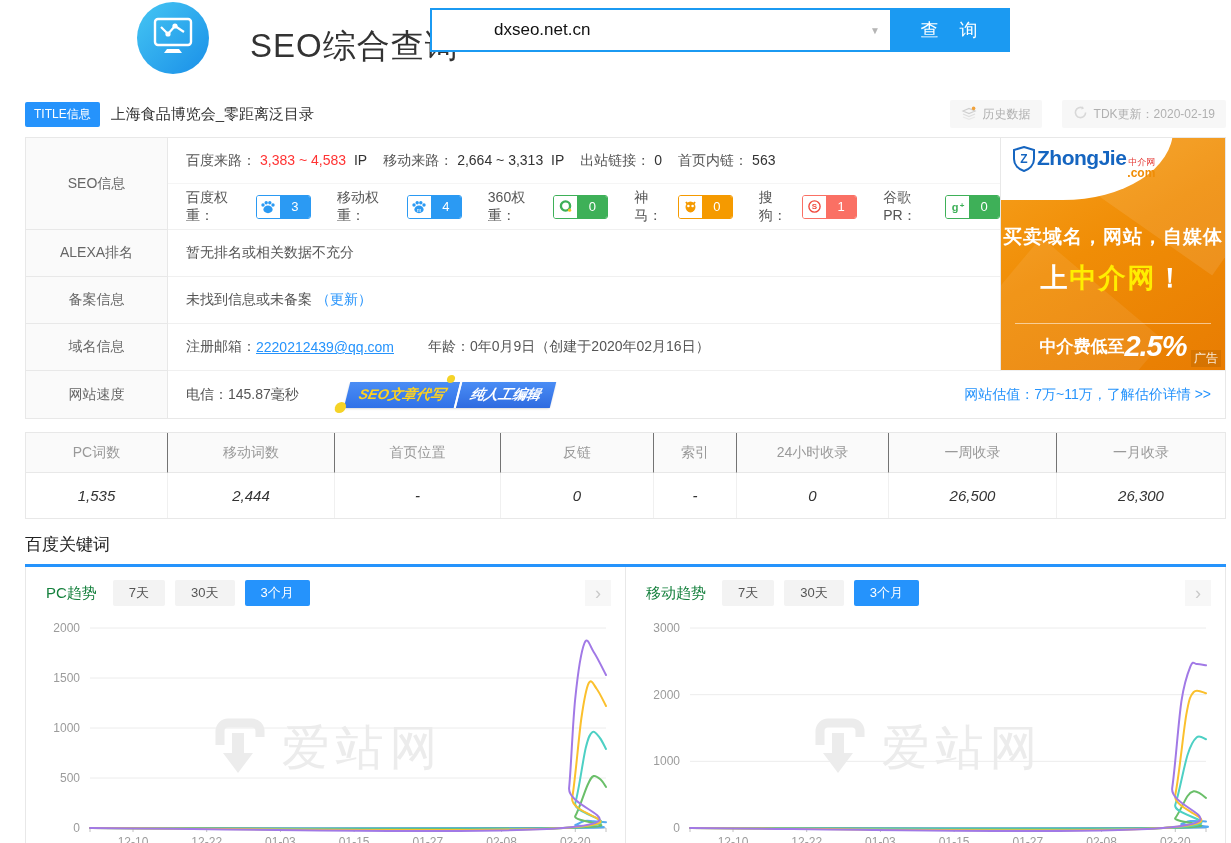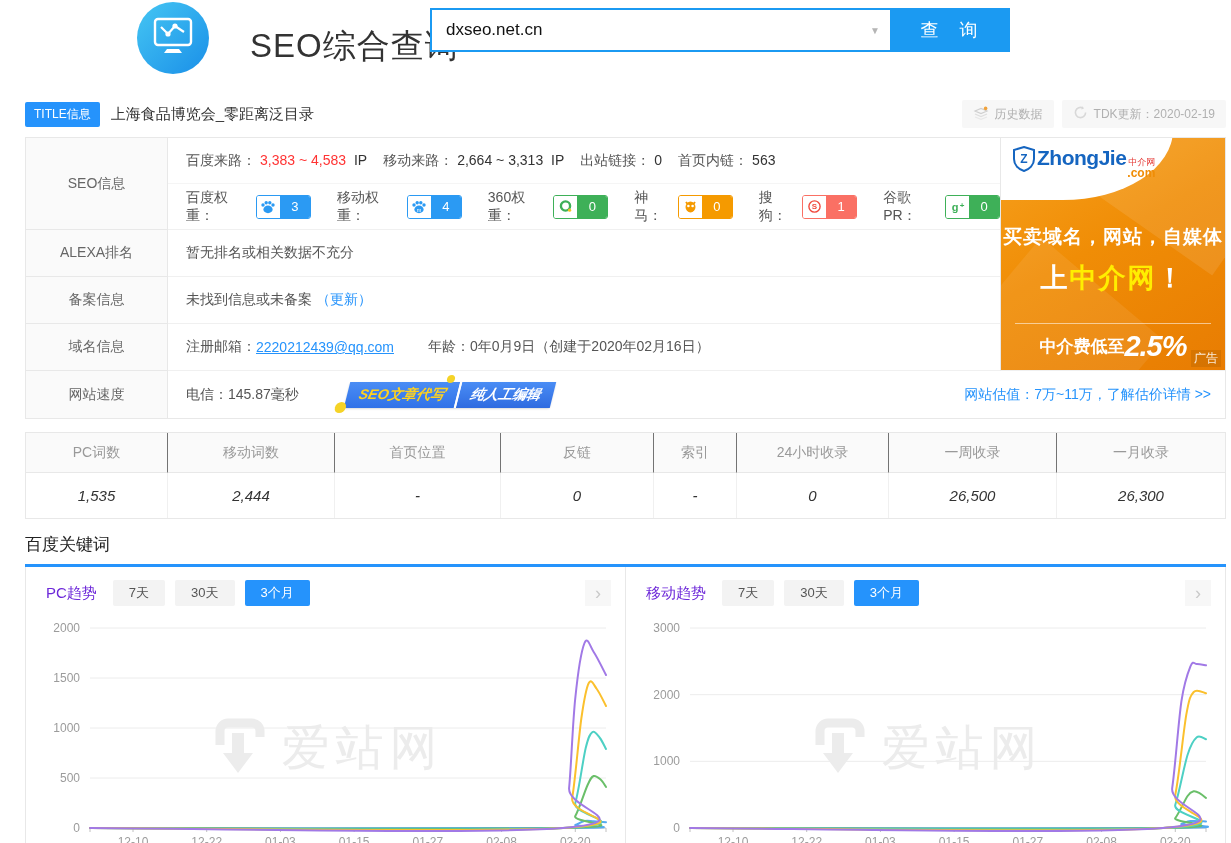--- a/index.html
+++ b/index.html
@@ -7,33 +7,33 @@
     font-family:"Liberation Sans","DejaVu Sans",sans-serif; }
   body { position:relative; }
 
   
   .hdr { position:relative; height:88px; }
   .logo-circle { position:absolute; left:137px; top:2px; width:72px; height:72px;
     border-radius:50%; background:linear-gradient(135deg,#45c6f3,#1a8fe8);
     display:flex; align-items:center; justify-content:center; }
   .hdr-title { position:absolute; left:250px; top:24px; font-size:33px; color:#333; letter-spacing:1px; }
   .searchbox { position:absolute; left:430px; top:8px; width:580px; height:44px;
-    border:2px solid #1b9af2; display:flex; background:#fff; }
+    border:2px solid #1b9af2; display:flex; background:#fff;padding-left:48px; }
   .searchbox input { flex:1; border:none; outline:none; font-size:17px; color:#111; padding:0 14px;
     font-family:inherit; }
   .caretbox { width:30px; display:flex; align-items:center; justify-content:center;
     color:#b5b5b5; font-size:10px; cursor:pointer; }
   .qbtn { width:118px; background:#1b9af2; color:#fff; border:none; font-size:18px;
     letter-spacing:8px; padding-left:8px; cursor:pointer; font-family:inherit; }
 
   
   .tbar { margin:12px 5px 0 25px; width:1201px; display:flex; align-items:center; height:28px; }
   .tbadge { background:#2593fc; color:#fff; font-size:12px; padding:4px 9px; border-radius:2px; }
   .ttext { margin-left:11px; font-size:15px; color:#333; }
-  .chips { margin-left:auto; display:flex; gap:8px;align-items:center; }
+  .chips { margin-left:auto; display:flex; gap:20px;align-items:center; }
   .chip { background:#f7f7f7; color:#b0b0b0; font-size:12px; padding:0 11px; height:28px;
     display:flex; align-items:center; gap:6px; border-radius:2px; cursor:pointer; }
 
   
   .itable { margin:9px 5px 0 25px; width:1201px; border:1px solid #e8e8e8;
     display:grid; grid-template-columns:142px 1fr 225px;
     grid-template-rows:92px 47px 47px 47px 47px; }
   .ilabel { grid-column:1; background:#fafafa; border-right:1px solid #e8e8e8;
     border-bottom:1px solid #e8e8e8; display:flex; align-items:center; justify-content:center;
     color:#666; font-size:14px; }
@@ -99,21 +99,21 @@
   .sv { height:45px; border-right:1px solid #f0f0f0; display:flex; align-items:center;
     justify-content:center; color:#333; font-size:15px; cursor:pointer;font-style:italic; }
   .sh.le, .sv.le { border-right:none; }
 
   
   .kwtitle { margin:14px 0 8px 25px; font-size:17px; color:#222; font-weight:500; }
   .kwwrap { margin:0 5px 0 25px; width:1201px; border-top:3px solid #2593fc; display:flex; }
   .panel { flex:1; border:1px solid #e8e8e8; border-top:none; height:300px; position:relative; overflow:hidden; }
   .panel + .panel { border-left:none; }
   .phead { display:flex; align-items:center; padding:13px 14px 2px 20px; }
-  .ptitle { font-size:15px; color:#6d28d9; margin-right:16px; }
+  .ptitle { font-size:15px; color:#15803d; margin-right:16px; }
   .tabs { display:flex; gap:10px; }
   .tab { background:#f3f3f3; color:#555; font-size:13px; padding:4px 16px; border-radius:2px; cursor:pointer; }
   .tab.active { background:#2593fc; color:#fff; }
   .pchev { margin-left:auto; width:26px; height:26px; background:#f7f7f7; color:#c9c9c9;
     display:flex; align-items:center; justify-content:center; font-size:18px; cursor:pointer; }
   svg.chart { display:block; width:592px; height:258px; margin-top:1px; position:relative; z-index:2; }
   .wmark { position:absolute; left:50%; top:148px; transform:translateX(-50%); z-index:1;
     display:flex; align-items:center; gap:14px; color:#ececec; }
   .wmark .wtxt { font-size:48px; letter-spacing:6px; }
 </style>

